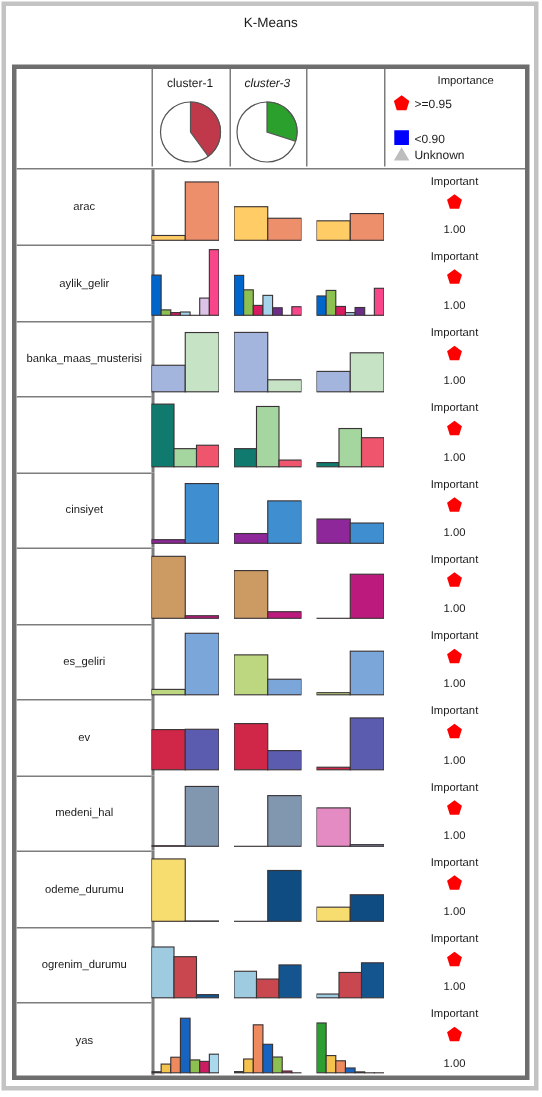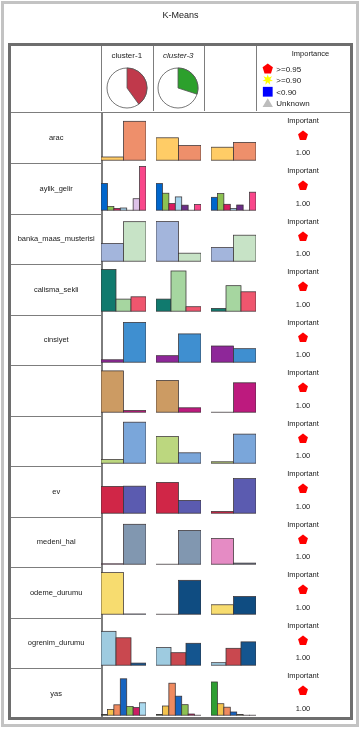--- a/index.html
+++ b/index.html
@@ -57,26 +57,20 @@
             </svg></div>
         </div>
         <div id="imphdr">
           <div id="imptitle">Importance</div>
           <div class="legrow" style="top: 16.5px;">
             <span class="legsym"><svg width="11.5" height="11.5" viewBox="0 0 20 20">
                 <path d="M10 1 L19 7.6 L15.6 18.4 L4.4 18.4 L1 7.6 Z" fill="#ff0000"></path>
               </svg></span>
             <span class="legtxt">&gt;=0.95</span>
           </div>
-          <div class="legrow" style="top: 28px;">
-            <span class="legsym"><svg width="11.5" height="11.5" viewBox="0 0 20 20">
-                <path d="M10.00 0.40 L11.87 6.13 L17.51 4.01 L14.19 9.04 L19.36 12.14 L13.36 12.68 L14.17 18.65 L10.00 14.30 L5.83 18.65 L6.64 12.68 L0.64 12.14 L5.81 9.04 L2.49 4.01 L8.13 6.13 Z" fill="#ffff00"></path>
-              </svg></span>
-            <span class="legtxt">&gt;=0.90</span>
-          </div>
           <div class="legrow" style="top: 39.5px;">
             <span class="legsym"><svg width="11.5" height="11.5" viewBox="0 0 20 20">
                 <path d="M1.5 1.5 H18.5 V18.5 H1.5 Z" fill="#0000ff"></path>
               </svg></span>
             <span class="legtxt">&lt;0.90</span>
           </div>
           <div class="legrow" style="top: 51px;">
             <span class="legsym"><svg width="11.5" height="11.5" viewBox="0 0 20 20">
                 <path d="M10 2 L19 17.5 L1 17.5 Z" fill="#bdbdbd"></path>
               </svg></span>
@@ -165,21 +159,20 @@
             </svg></div>
           <div class="impcell">
             <div class="impname">Important</div>
             <div class="imppent"><svg width="11" height="11" viewBox="0 0 20 20">
                 <path d="M10 1 L19 7.6 L15.6 18.4 L4.4 18.4 L1 7.6 Z" fill="#ff0000"></path>
               </svg></div>
             <div class="impval">1.00</div>
           </div>
         </div>
         <div class="row" style="top: 218.1px; height: 50.5px;">
-          <div class="rlabel">calisma_sekli</div>
           <div class="rowline" style="top: 0px;"></div>
           <div class="labelsep" style="height: 50.5px;"></div>
           <div class="cellchart" style="left: 90px; width: 45px;"><svg width="45" height="50.5" viewBox="0 0 45 50.5">
               <rect x="0.00" y="5.40" width="15.00" height="41.80" fill="#107a6e" stroke="#3a3336" stroke-width="0.75"></rect>
               <rect x="15.00" y="35.10" width="15.00" height="12.10" fill="#a6d6a0" stroke="#3a3336" stroke-width="0.75"></rect>
               <rect x="30.00" y="32.81" width="15.00" height="14.39" fill="#ef566e" stroke="#3a3336" stroke-width="0.75"></rect>
             </svg></div>
           <div class="cellchart" style="left: 145px; width: 45px;"><svg width="45" height="50.5" viewBox="0 0 45 50.5">
               <rect x="0.00" y="35.10" width="15.00" height="12.10" fill="#107a6e" stroke="#3a3336" stroke-width="0.75"></rect>
               <rect x="15.00" y="6.98" width="15.00" height="40.22" fill="#a6d6a0" stroke="#3a3336" stroke-width="0.75"></rect>
@@ -239,20 +232,21 @@
             </svg></div>
           <div class="impcell">
             <div class="impname">Important</div>
             <div class="imppent"><svg width="11" height="11" viewBox="0 0 20 20">
                 <path d="M10 1 L19 7.6 L15.6 18.4 L4.4 18.4 L1 7.6 Z" fill="#ff0000"></path>
               </svg></div>
             <div class="impval">1.00</div>
           </div>
         </div>
         <div class="row" style="top: 369.6px; height: 50.5px;">
+          <div class="rlabel">es_geliri</div>
           <div class="rowline" style="top: 0px;"></div>
           <div class="labelsep" style="height: 50.5px;"></div>
           <div class="cellchart" style="left: 90px; width: 45px;"><svg width="45" height="50.5" viewBox="0 0 45 50.5">
               <rect x="0.00" y="43.59" width="22.50" height="3.61" fill="#bcd77f" stroke="#3a3336" stroke-width="0.75"></rect>
               <rect x="22.50" y="6.19" width="22.50" height="41.01" fill="#7aa6da" stroke="#3a3336" stroke-width="0.75"></rect>
             </svg></div>
           <div class="cellchart" style="left: 145px; width: 45px;"><svg width="45" height="50.5" viewBox="0 0 45 50.5">
               <rect x="0.00" y="20.58" width="22.50" height="26.62" fill="#bcd77f" stroke="#3a3336" stroke-width="0.75"></rect>
               <rect x="22.50" y="36.82" width="22.50" height="10.38" fill="#7aa6da" stroke="#3a3336" stroke-width="0.75"></rect>
             </svg></div>

